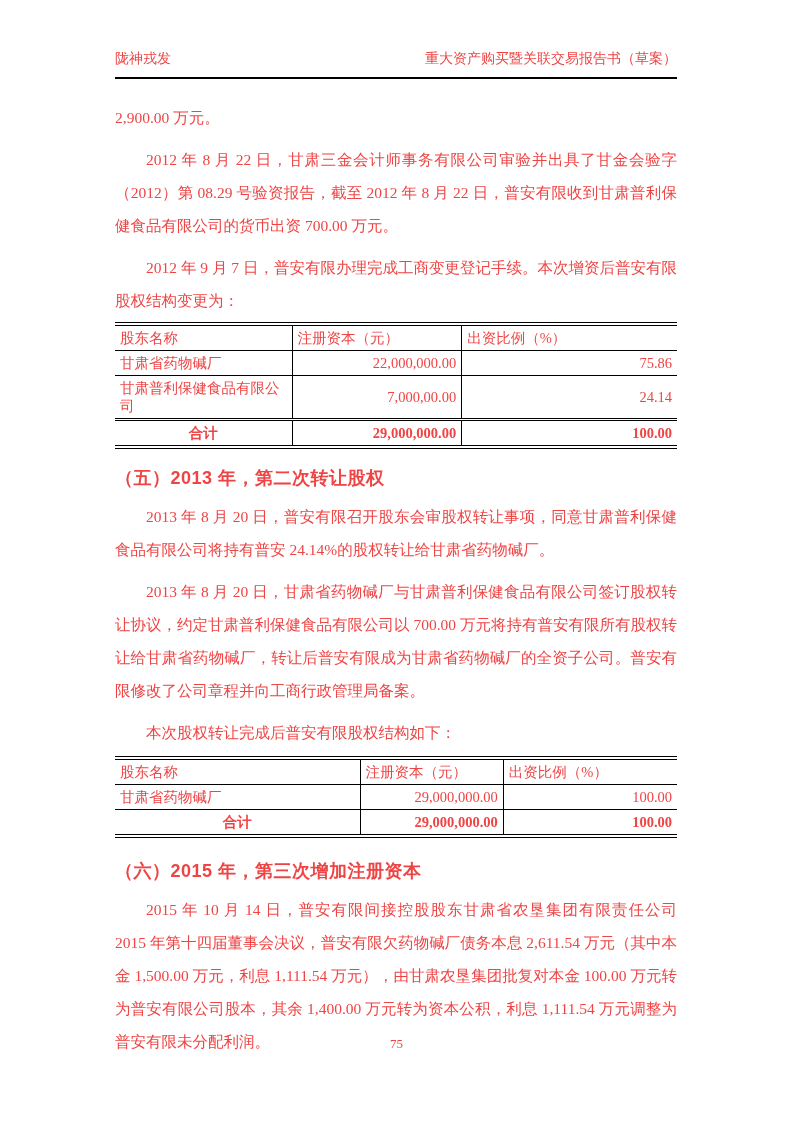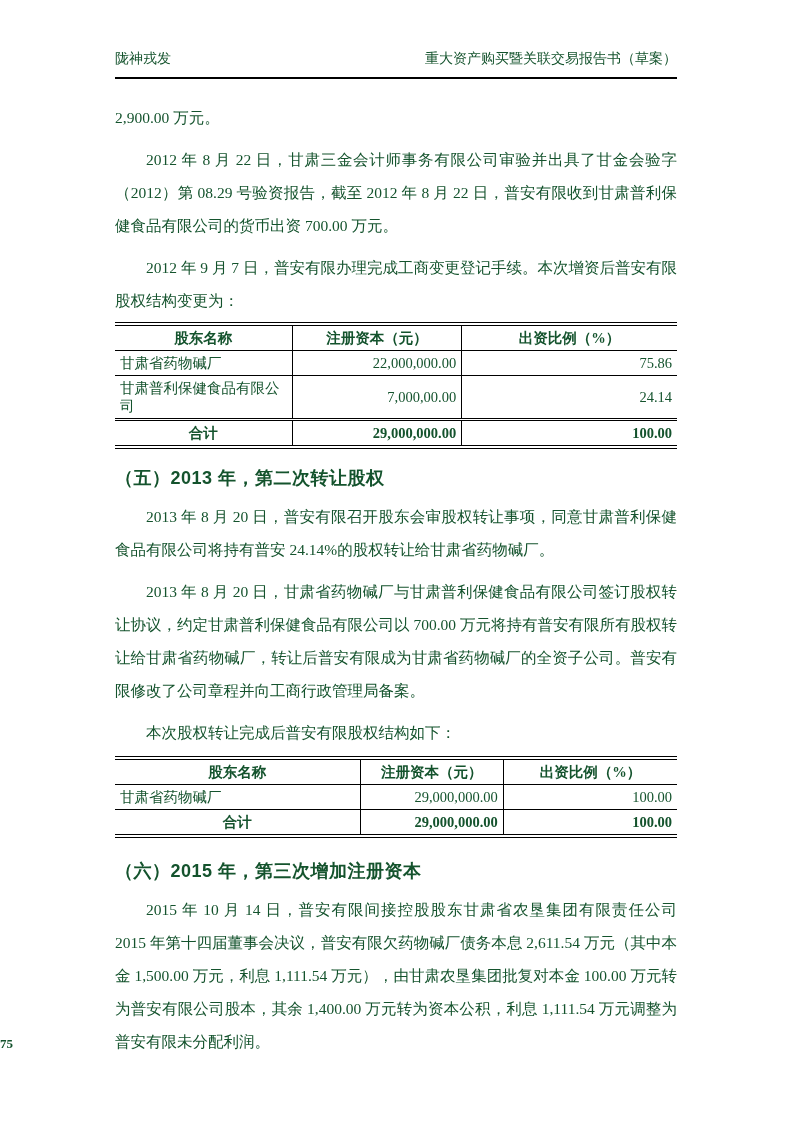--- a/index.html
+++ b/index.html
@@ -5,21 +5,21 @@
   html, body { margin: 0; padding: 0; background: #e8e8e8; }
   .page {
     position: relative;
     width: 793px;
     height: 1122px;
     margin: 0 auto;
     background: #ffffff;
     box-sizing: border-box;
     padding: 50px 116px 0 115px;
     font-family: "Liberation Serif", "DejaVu Serif", serif;
-    color: #14532d;
+    color: #ef4444;
     overflow: hidden;
   }
   
   .doc-header {
     display: flex;
     justify-content: space-between;
     align-items: flex-end;
     font-size: 14px;
     padding-bottom: 9px;
     border-bottom: 2px solid #000;
@@ -53,22 +53,22 @@
     margin-top: 5px;
     font-size: 14.5px;
     table-layout: fixed;
   }
   table.shareholding th, table.shareholding td {
     padding: 3px 5px;
     line-height: 18px;
     vertical-align: middle;
   }
   table.shareholding th {
-    font-weight: bold;
-    text-align: center;
+    font-weight: normal;
+    text-align: left;
     border-bottom: 1px solid #000;
   }
   table.shareholding td.name { text-align: left; }
   table.shareholding td.num { text-align: right; padding-left: 16px; }
   table.shareholding .mid { border-left: 1px solid #000; border-right: 1px solid #000; }
   table.shareholding tr.data-row td { border-bottom: 1px solid #000; }
   table.shareholding tr.total-row td { font-weight: bold; }
   table.shareholding tr.total-row td.name { text-align: center; }
   table.t1 tr.total-row td { border-top: 3px double #000; }
   
@@ -79,23 +79,22 @@
   table.t2 col.c1 { width: 43.6%; }
   table.t2 col.c2 { width: 25.5%; }
   table.t2 col.c3 { width: 30.9%; }
   table.t2 { margin-top: 7px; }
   
   .page-footer {
     position: absolute;
     left: 0;
     right: 0;
     top: 1036px;
-    text-align: left;
+    text-align: center;
     font-size: 13px;
-    font-weight: bold;
   }
 </style>
 </head>
 <body>
 
 <div class="page">
 
   <div class="doc-header">
     <span>陇神戎发</span>
     <span>重大资产购买暨关联交易报告书（草案）</span>

